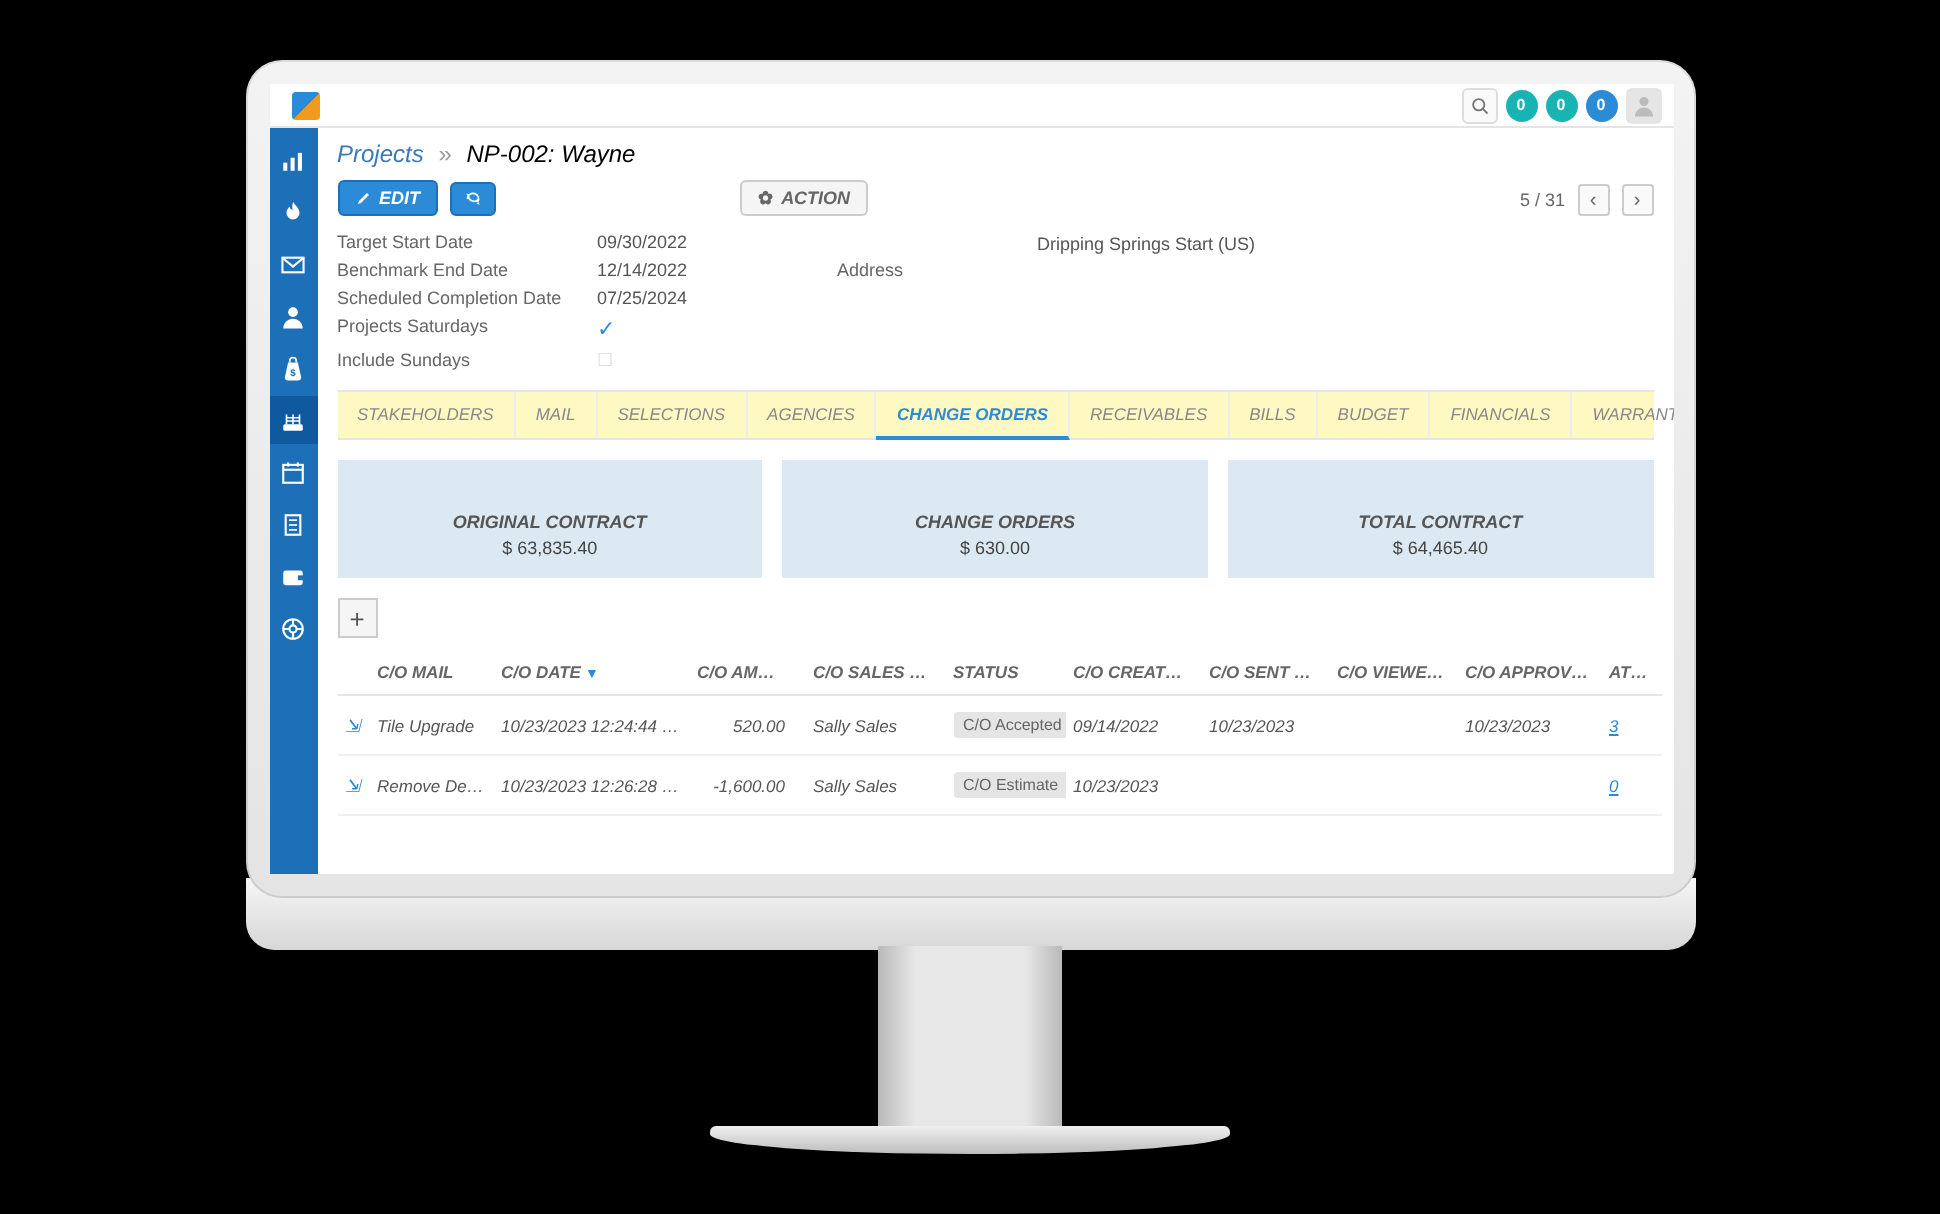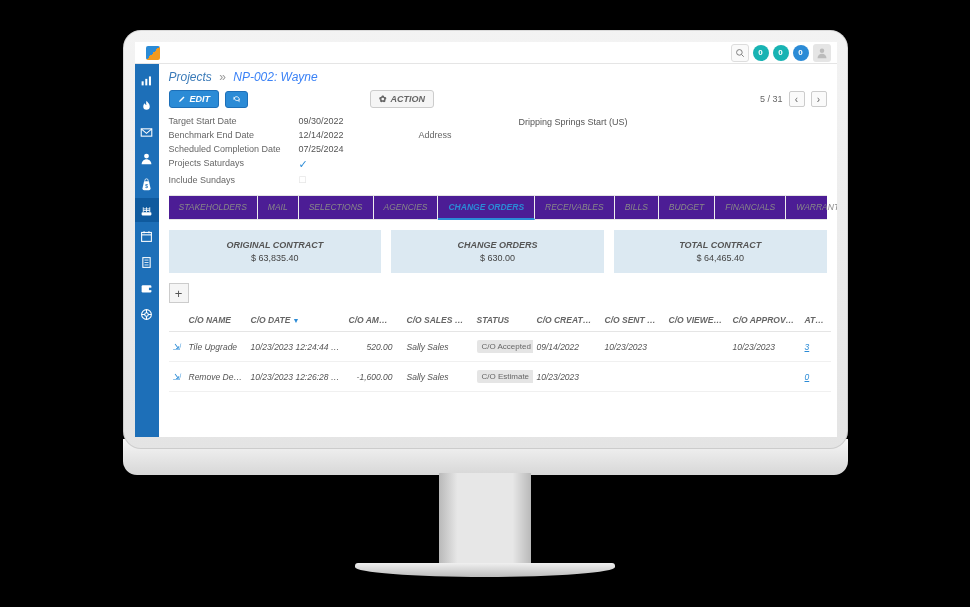--- a/index.html
+++ b/index.html
@@ -132,24 +132,24 @@
     overflow: hidden;
     background: #fff;
   }
   .crumb {
     font-size: 12px;
     font-style: italic;
     color: #3a7ab8;
     margin-bottom: 6px;
   }
   .crumb .sep { color: #999; margin: 0 4px; font-style: normal;}
-  .crumb .cur { color: #3b82f6; }
+  .crumb .cur { color: #000000; }
   .row-actions {
     display: flex;
-    align-items: center;
+    align-items: flex-end;
     gap: 6px;
     margin-bottom: 8px;
   }
   .btn {
     border: 1px solid #1d6fb8;
     background: #2b8bd6;
     color: #fff;
     border-radius: 3px;
     padding: 3px 8px;
     font-size: 9px;
@@ -188,21 +188,21 @@
     margin-bottom: 10px;
   }
   .info-grid .lbl { color: #666; }
   .info-grid .chk { color: #2b8bd6; font-size: 11px; }
   .addr { line-height: 1.4; }
 
   .tabs {
     display: flex;
     border-top: 1px solid #e5e5e5;
     border-bottom: 1px solid #e5e5e5;
-    background: #4c1d95;
+    background: #fef9c3;
     margin-bottom: 10px;
   }
   .tab {
     padding: 6px 10px;
     font-size: 8.5px;
     color: #888;
     font-style: italic;
     border-right: 1px solid #eee;
     cursor: pointer;
     white-space: nowrap;
@@ -220,21 +220,21 @@
     margin-bottom: 10px;
   }
   .card {
     flex: 1;
     background: #dce9f2;
     padding: 10px 0;
     text-align: center;
     font-size: 9px;
     color: #555;
   }
-  .card .title { font-weight: bold; font-style: italic; margin-bottom: 3px; }
+  .card .title { font-weight: bold; font-style: italic; margin-bottom: 3px; margin-top: 16px; }
   .card .val { color: #444; }
 
   .add-sq {
     width: 20px; height: 20px;
     border: 1px solid #ccc;
     background: #f5f5f5;
     display: inline-flex; align-items: center; justify-content: center;
     font-size: 13px;
     cursor: pointer;
     margin-bottom: 6px;
@@ -477,21 +477,21 @@
                 <col style="width:60px">
                 <col style="width:68px">
                 <col style="width:64px">
               <col style="width:64px">
                 <col style="width:72px">
                 <col style="width:30px">
             </colgroup>
             <thead>
               <tr>
                 <th></th>
-                <th>C/O NAME</th>
+                <th>C/O MAIL</th>
                 <th><span>C/O DATE</span><span class="sort-caret">▼</span></th>
                 <th class="num">C/O AMOUNT...</th>
                 <th>C/O SALES PERSON</th>
                 <th>STATUS</th>
                 <th>C/O CREATE DATE...</th>
                 <th>C/O SENT DATE...</th>
                 <th>C/O VIEWED DATE</th>
                 <th>C/O APPROVED DATE</th>
                 <th>ATTAC</th>
               </tr>

